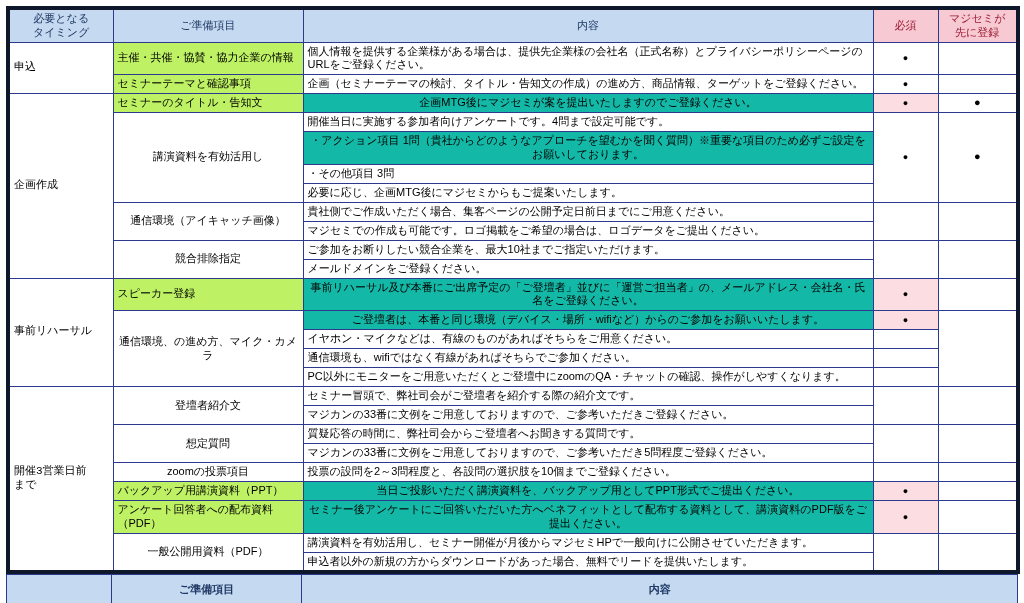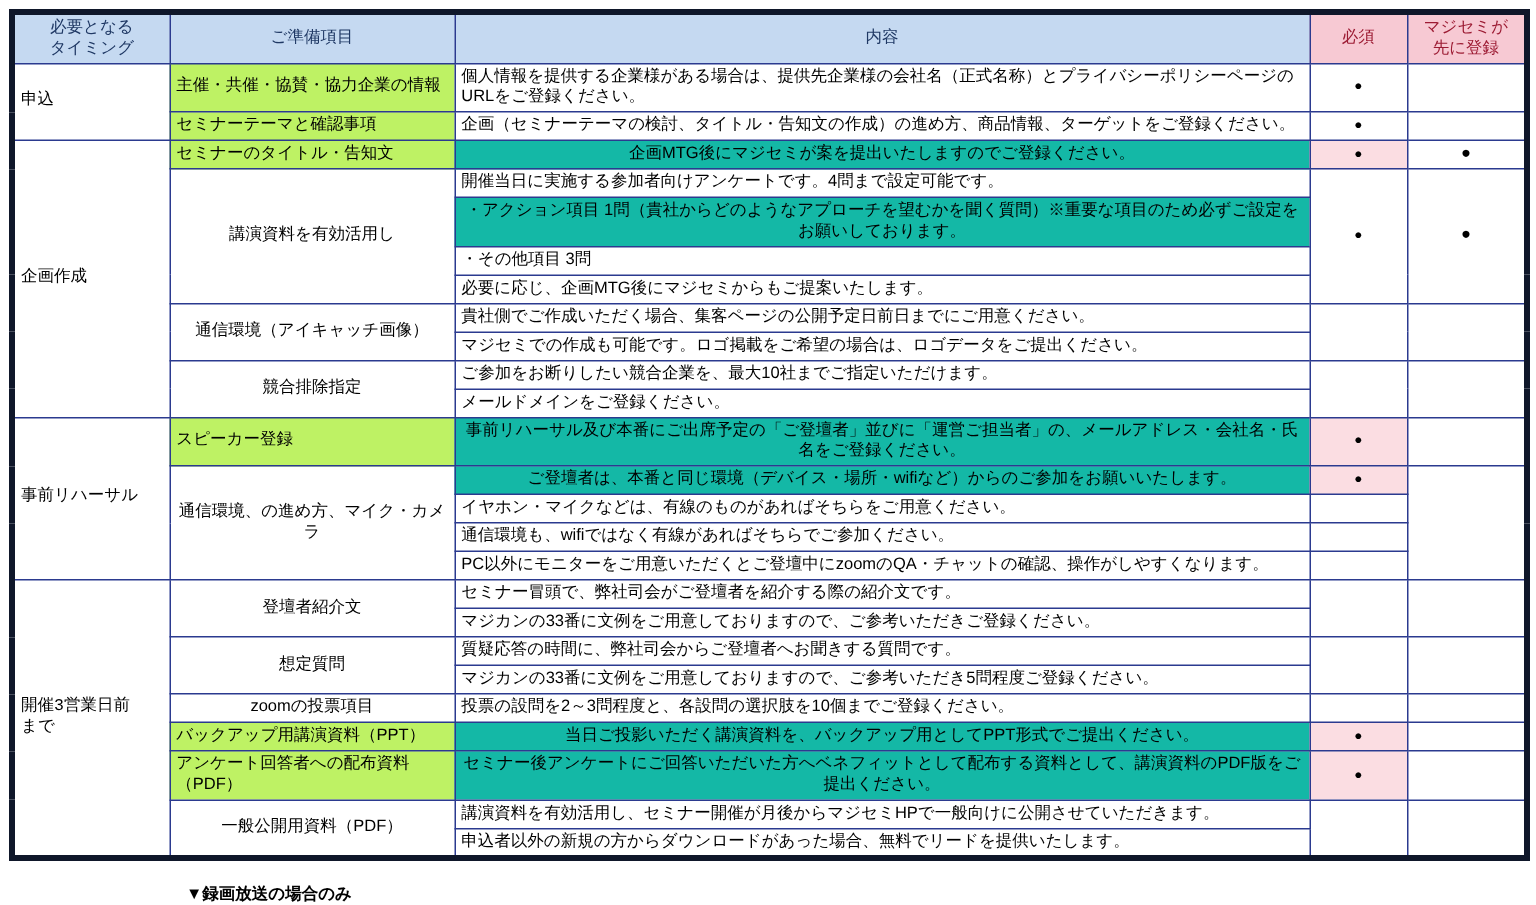--- a/index.html
+++ b/index.html
@@ -276,21 +276,20 @@
         <td class="mark" rowspan="2"></td>
         <td class="mark" rowspan="2"></td>
       </tr>
       <tr class="rowh">
         <td class="content">申込者以外の新規の方からダウンロードがあった場合、無料でリードを提供いたします。</td>
       </tr>
 
     </tbody>
   </table>
 
-  <div class="sub-note">▼録画放送の場合のみ</div>
 
   <table class="grid2">
     <colgroup>
       <col style="width:105px">
       <col style="width:190px">
       <col style="width:715px">
     </colgroup>
     <tbody>
       <tr>
         <td class="hdr">

